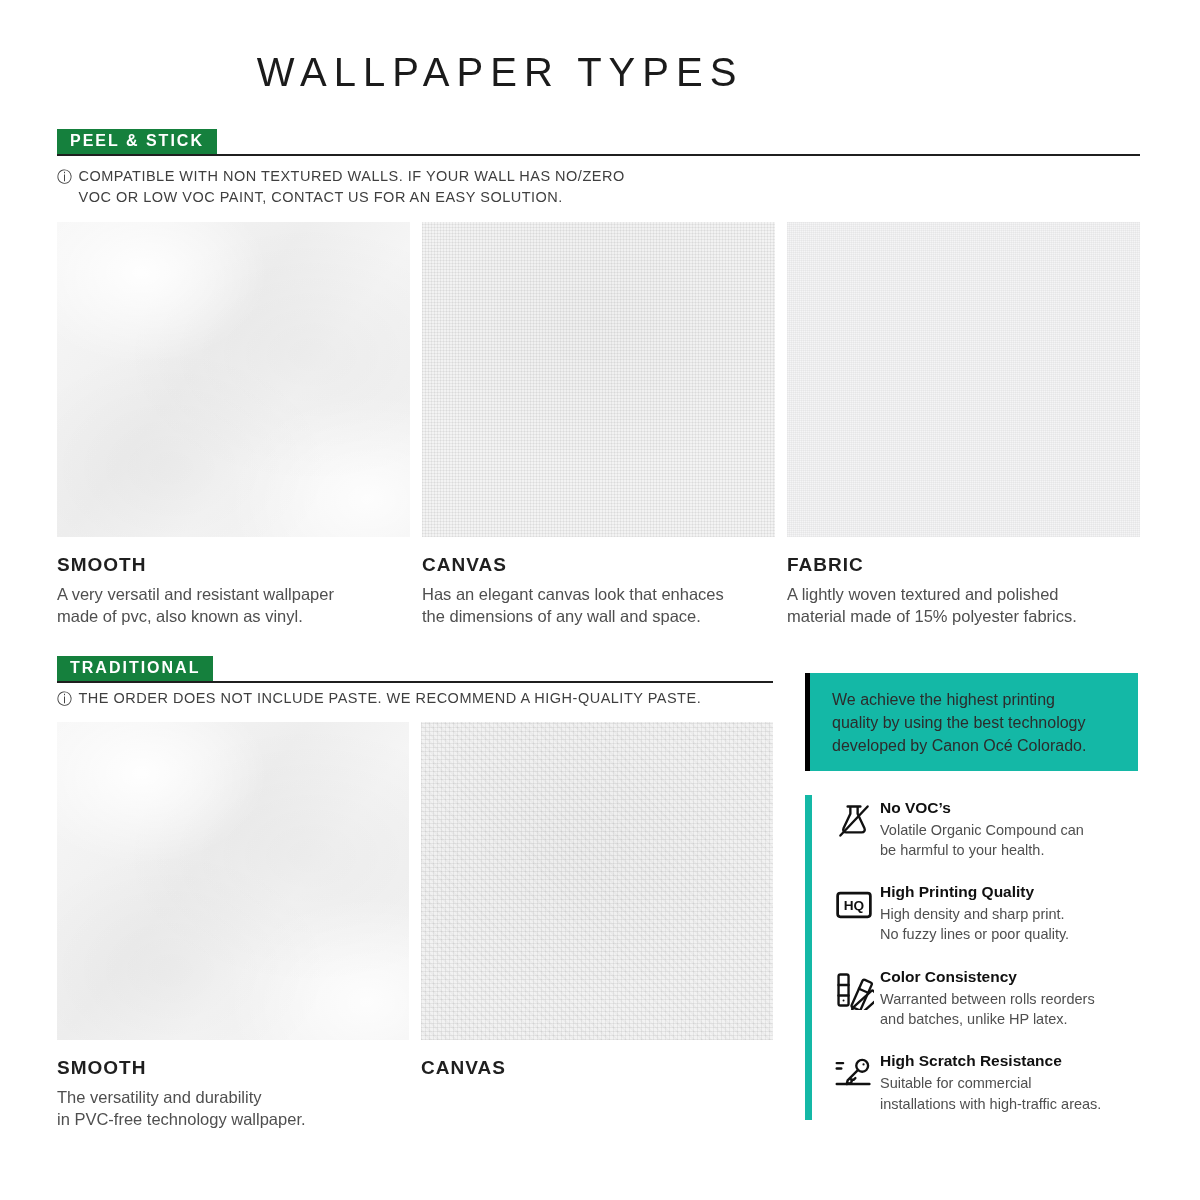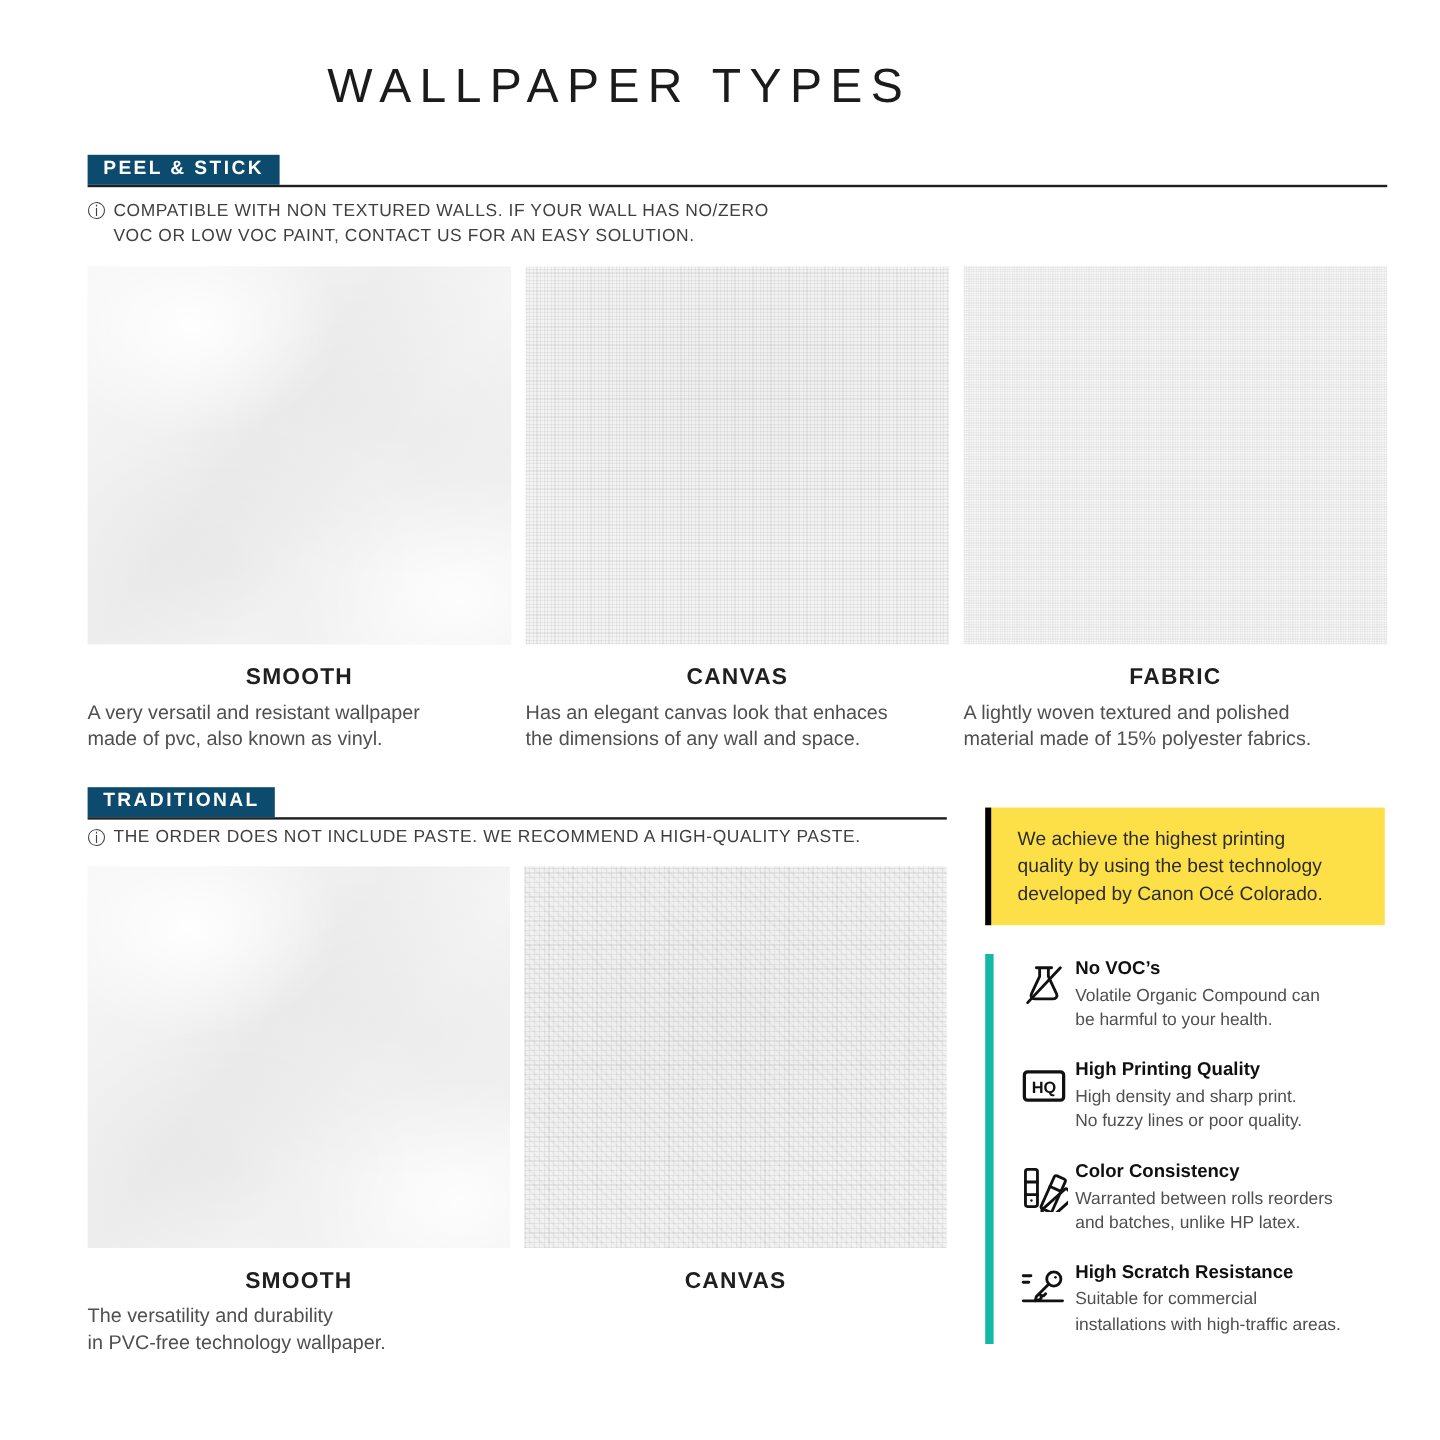--- a/index.html
+++ b/index.html
@@ -7,41 +7,40 @@
   body {
     font-family: "Liberation Sans", sans-serif;
     color: #222;
   }
   .page {
     position: relative;
     width: 1164px;
     height: 1200px;
     background: #ffffff;
     overflow: hidden;
-    margin-left: 16px;
   }
   .page-title {
     position: absolute;
     top: 50px;
     left: 0;
     width: 1000px;
     text-align: center;
     font-size: 40px;
     font-weight: 400;
     letter-spacing: 7px;
     color: #1b1b1b;
   }
   .section-header {
     position: absolute;
     left: 57px;
     border-bottom: 2px solid #1f1f1f;
   }
   .section-header .section-label {
     display: inline-block;
-    background: #0c4a6e;
+    background: #15803d;
     color: #ffffff;
     font-size: 16px;
     font-weight: 700;
     letter-spacing: 2px;
     padding: 3px 13px 4px 13px;
     vertical-align: bottom;
   }
   .hdr-peel { top: 129px; width: 1083px; }
   .hdr-trad { top: 656px; width: 716px; }
   .note {
@@ -104,37 +103,36 @@
       repeating-linear-gradient(45deg, rgba(0,0,0,0.022) 0 2px, rgba(0,0,0,0) 2px 6px),
       radial-gradient(300px 220px at 45% 40%, rgba(0,0,0,0.02), rgba(0,0,0,0) 70%),
       linear-gradient(#f2f2f2, #f2f2f2);
   }
   .swatch-title {
     margin-top: 17px;
     font-size: 19px;
     font-weight: 600;
     letter-spacing: 1px;
     color: #1f1f1f;
-    text-align: center;
   }
   .swatch-desc {
     margin-top: 7px;
     font-size: 16.5px;
     color: #4f4f4f;
     line-height: 1.36;
     white-space: pre-line;
   }
   .sidebar {
     position: absolute;
     left: 805px;
     top: 673px;
     width: 333px;
   }
   .quote-box {
-    background: #fde047;
+    background: #14b8a6;
     border-left: 5px solid #000000;
     padding: 15px 18px 13px 22px;
     font-size: 16px;
     color: #2c2c2c;
     line-height: 1.45;
     white-space: pre-line;
   }
   .features {
     margin-top: 24px;
     border-left: 7px solid #14b8a6;

